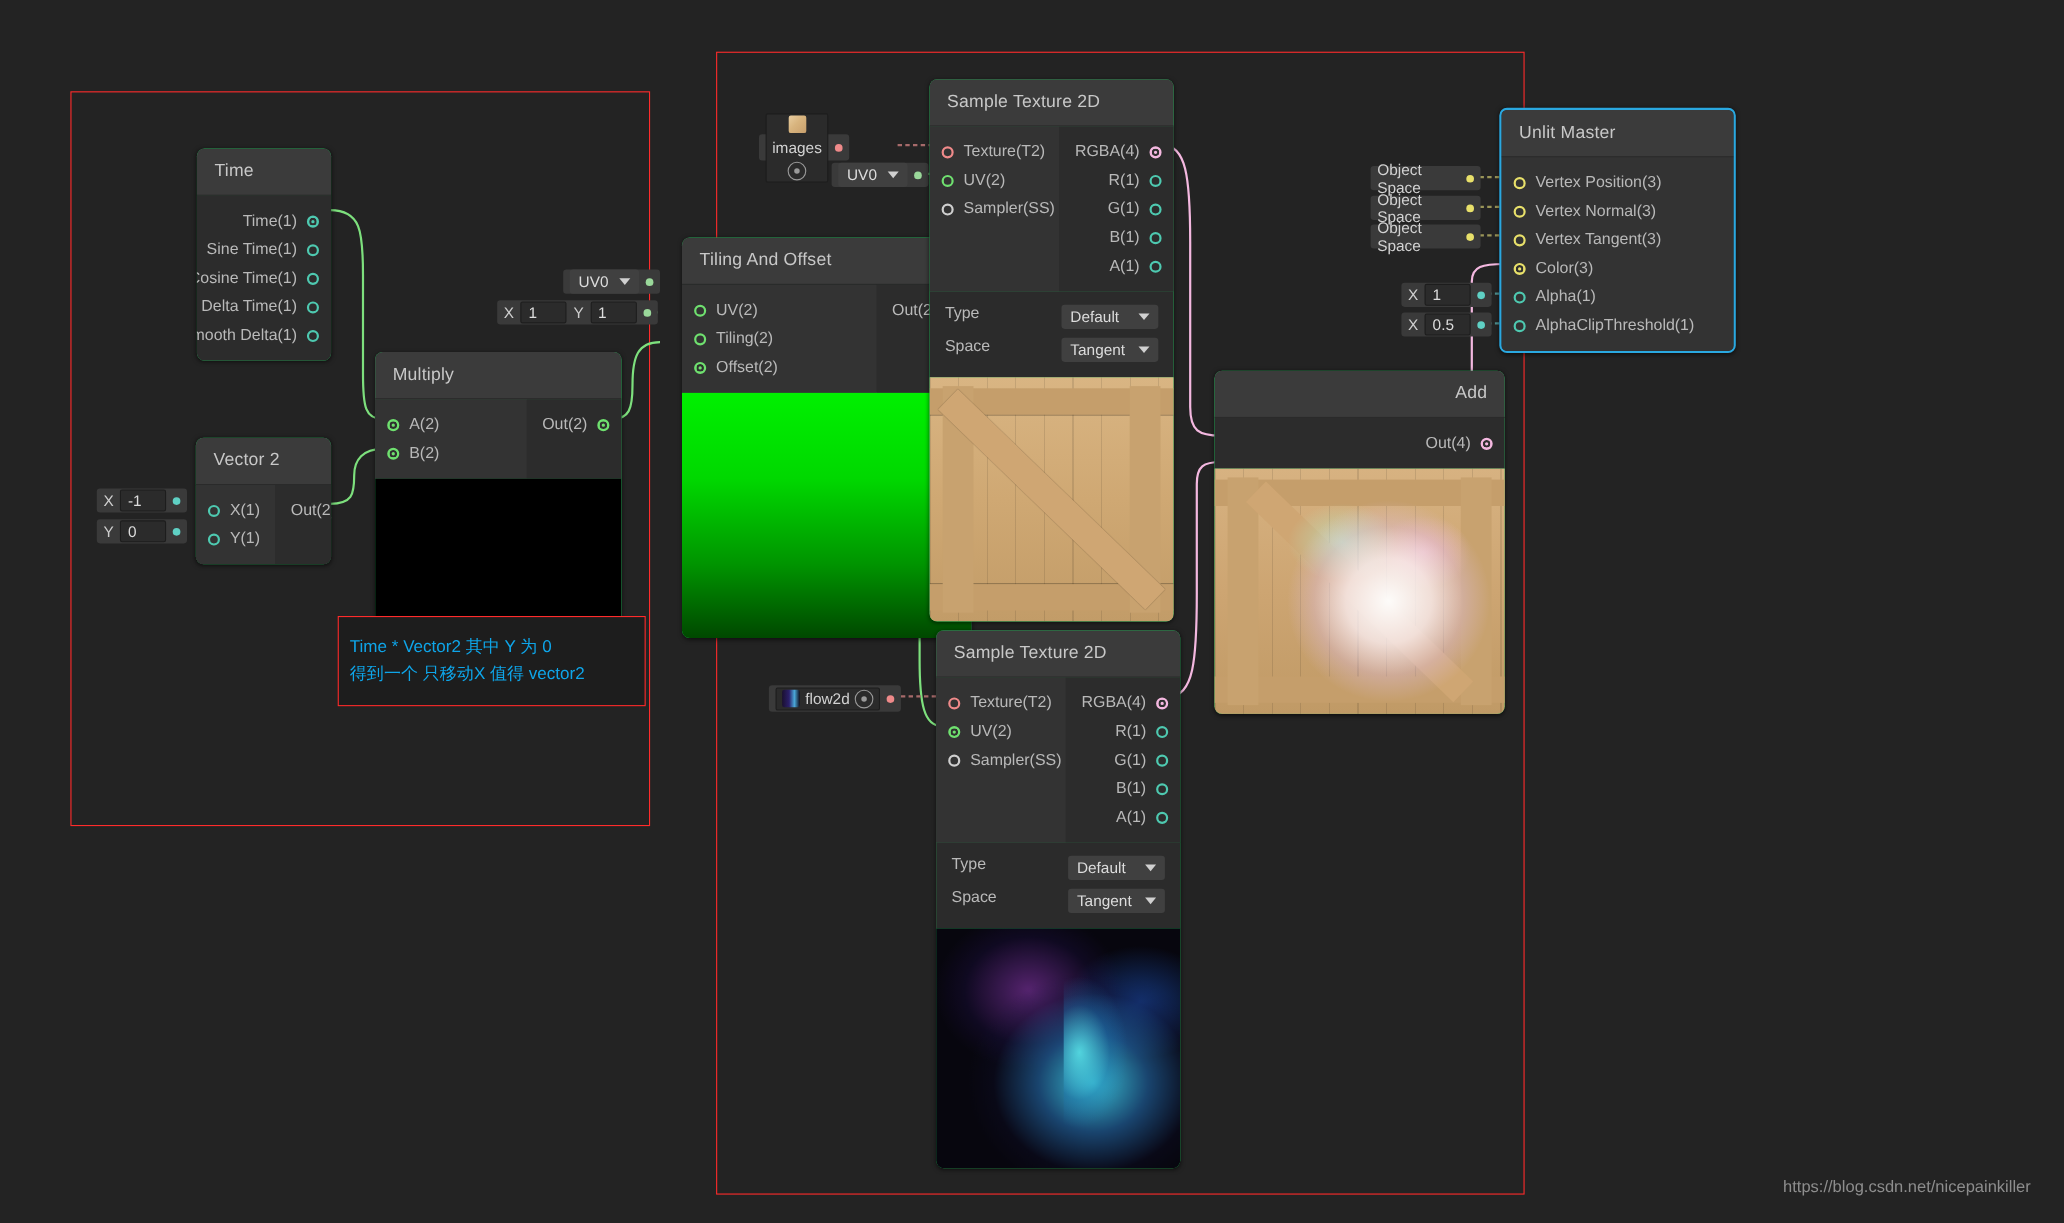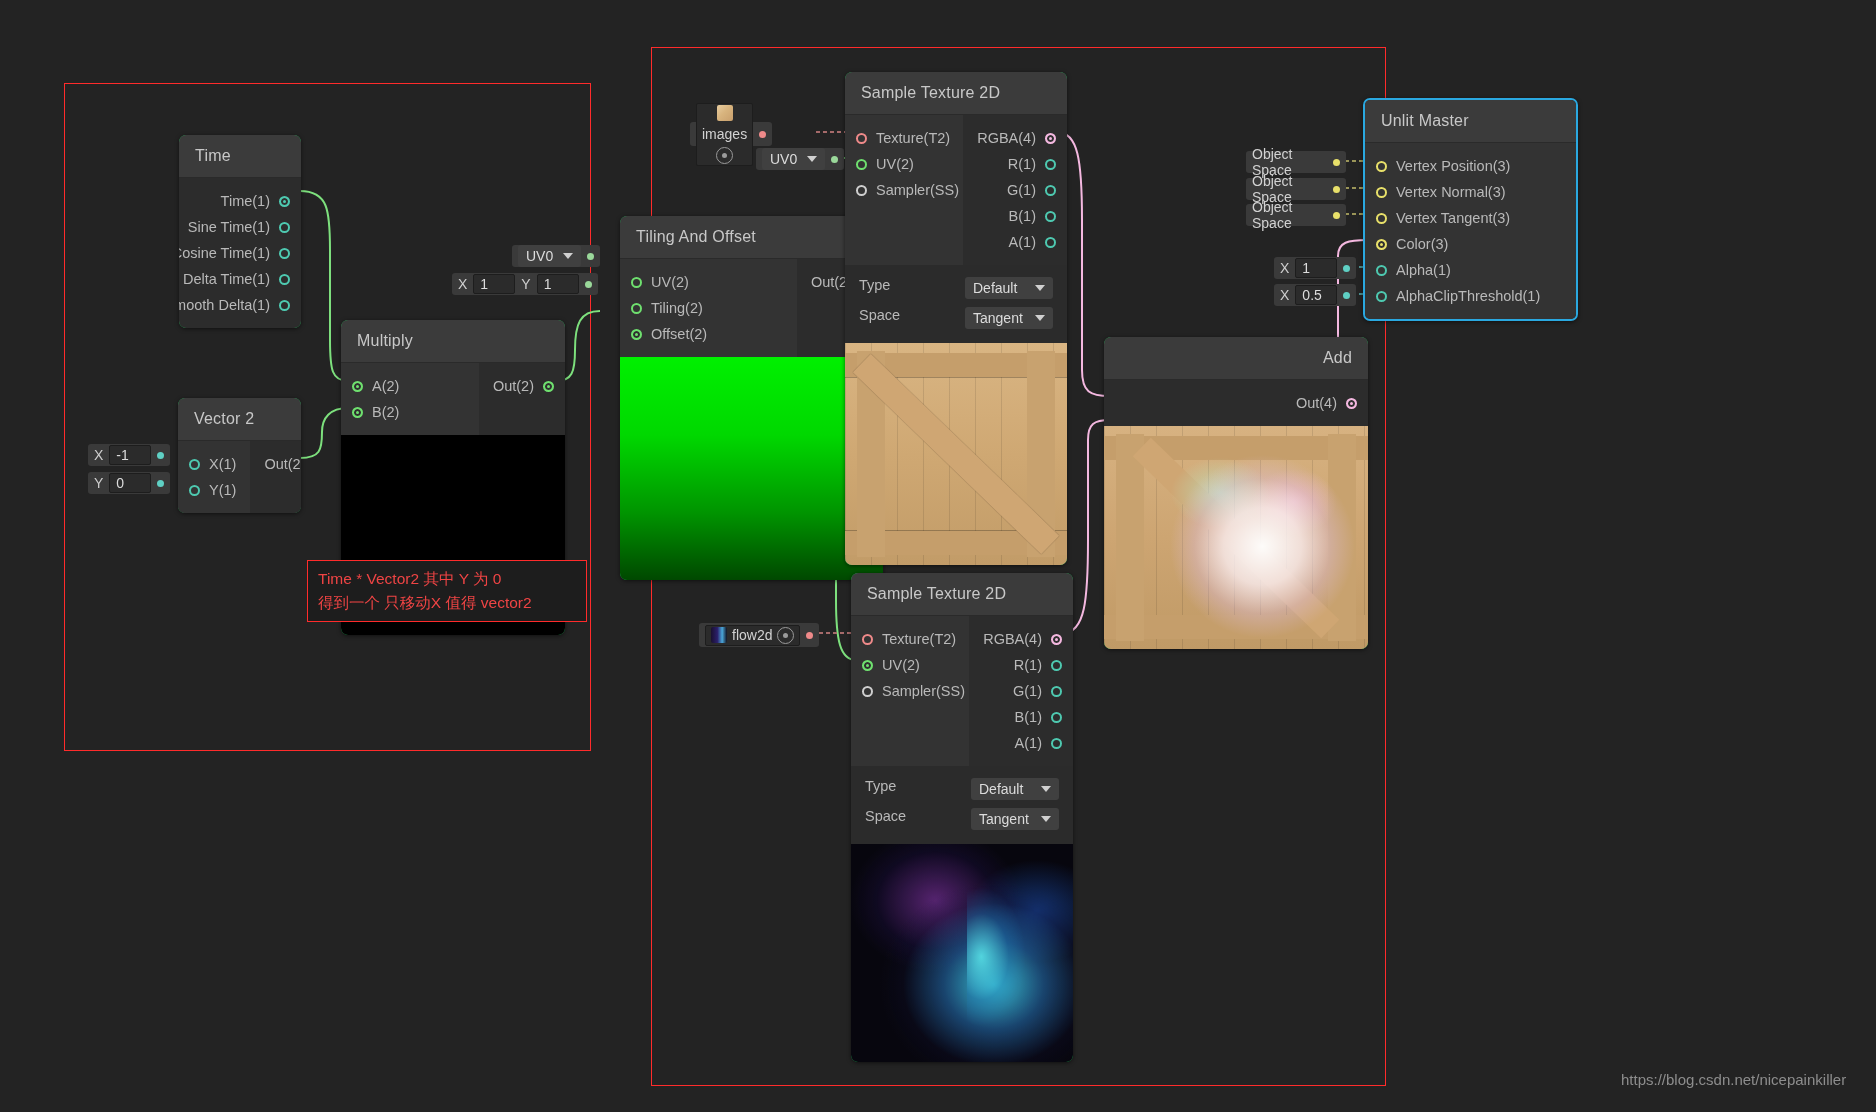--- a/index.html
+++ b/index.html
@@ -114,24 +114,24 @@
     flex:0 0 auto;
   }
   .target-ico i { width:5px;height:5px;border-radius:50%;background:#9a9a9a;display:block;}
 
   
   .region { position: absolute; border: 1.5px solid #ff2b2b; pointer-events:none; }
   .note {
     position: absolute;
     border: 1.5px solid #ff2b2b;
     background: #1d1d1d;
-    color: #ef4444;
+    color: #0ea5e9;
     font-size: 15.5px;
     line-height: 1.55;
-    padding: 6px 10px;
+    padding: 16px 10px;
     white-space: pre-line;
   }
   .watermark {
     position: absolute; color: #8d8d8d; font-size: 15px;
   }
   svg.wires { position:absolute; left:0; top:0; width:1876px; height:1112px; pointer-events:none; }
 </style>
 </head>
 <body>
 

